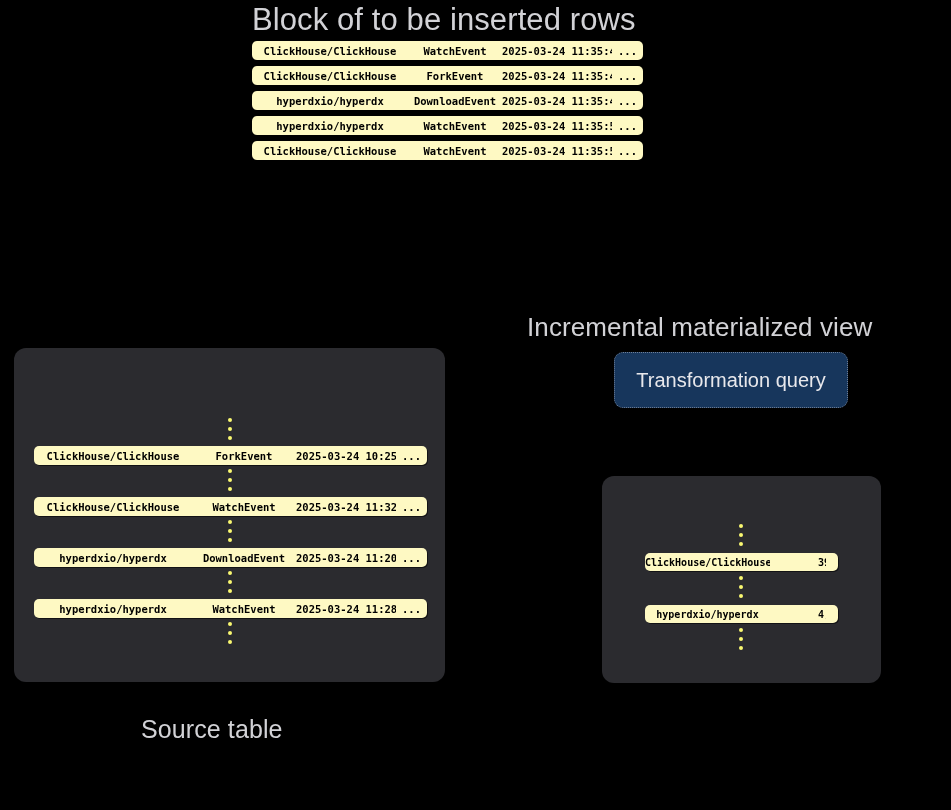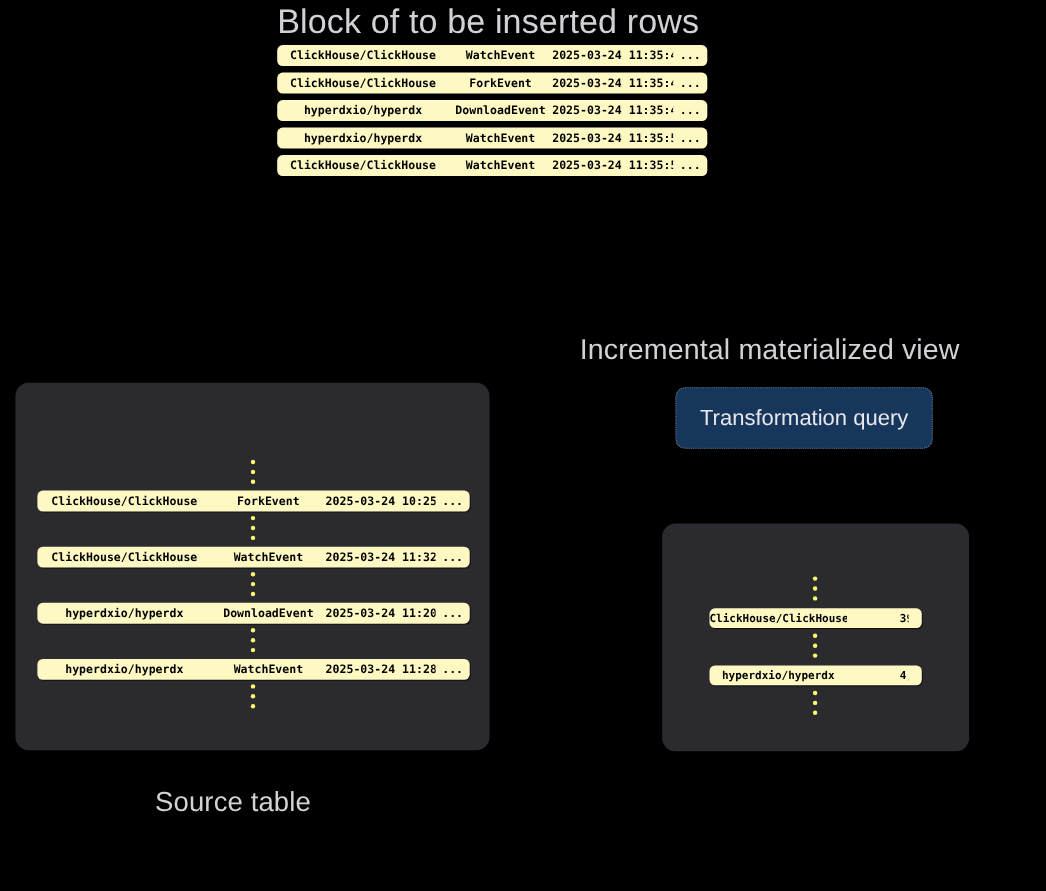--- a/index.html
+++ b/index.html
@@ -100,21 +100,21 @@
     align-items: center;
     justify-content: center;
     color: #e8e8ec;
     font-size: 20px;
     font-family: "Liberation Sans", sans-serif;
     white-space: nowrap;
   }
 
   
   #title-block   { left: 252px; top: 2px;   font-size: 31px; }
-  #title-imv     { left: 527px; top: 302px; font-size: 26px; }
+  #title-imv     { left: 527px; top: 312px; font-size: 26px; }
   #title-source  { left: 127px; top: 367px; font-size: 25px; }
 
   #card-source { left: 14px;  top: 348px; width: 431px; height: 334px; }
   #card-target { left: 602px; top: 476px; width: 279px; height: 207px; }
 
   #query-box { left: 614px; top: 352px; width: 234px; height: 56px; }
 </style>
 </head>
 <body>
 

